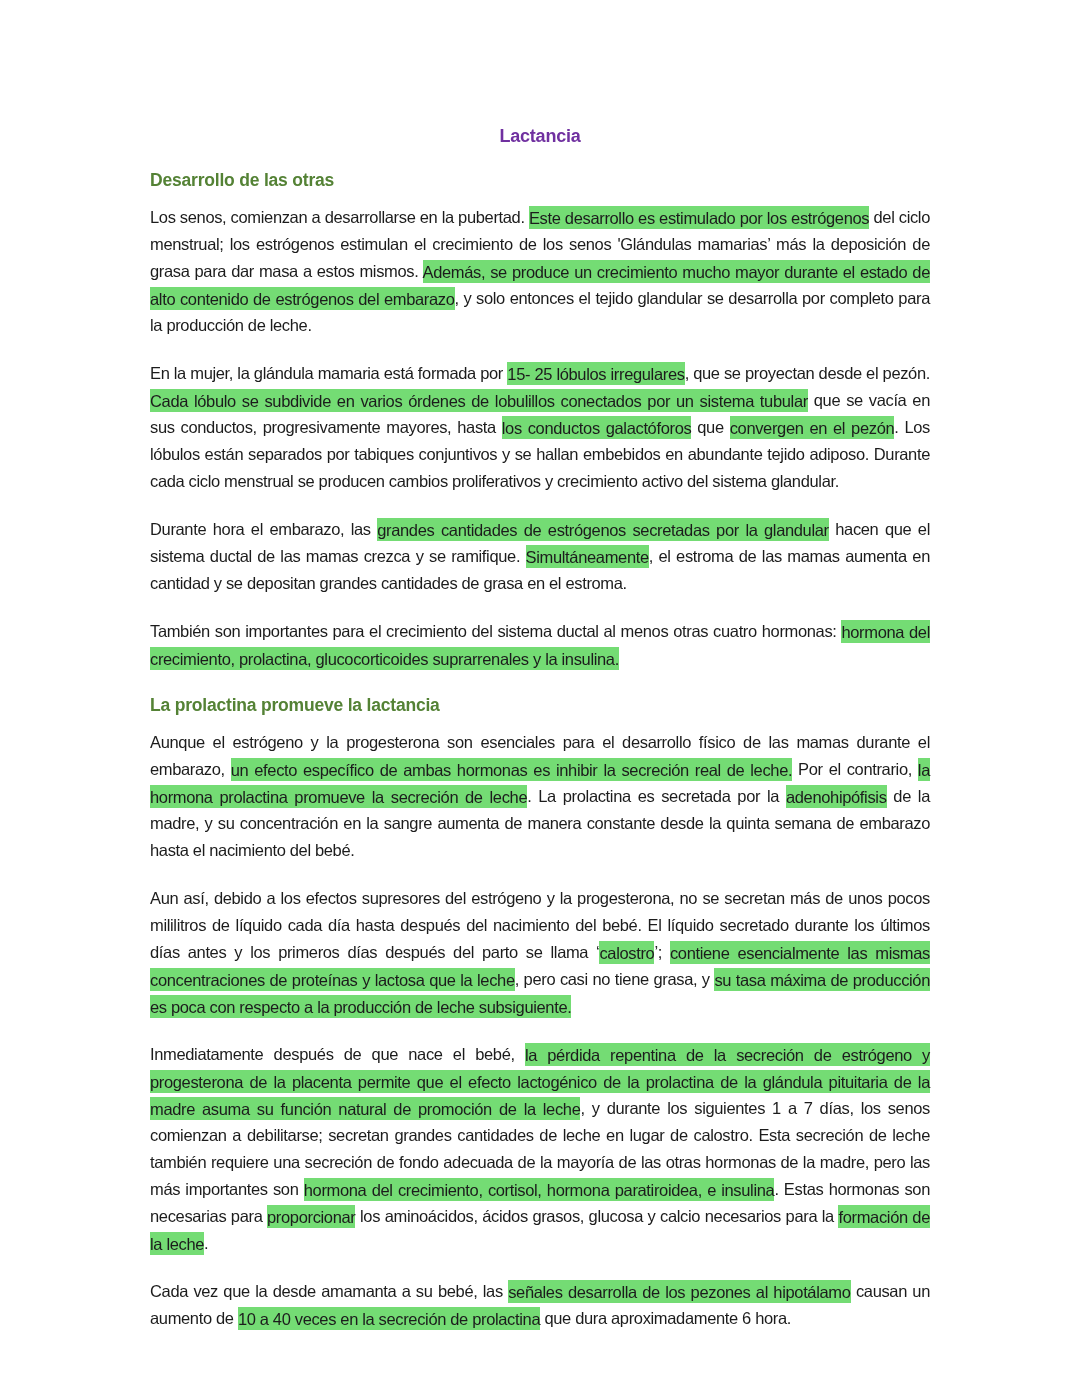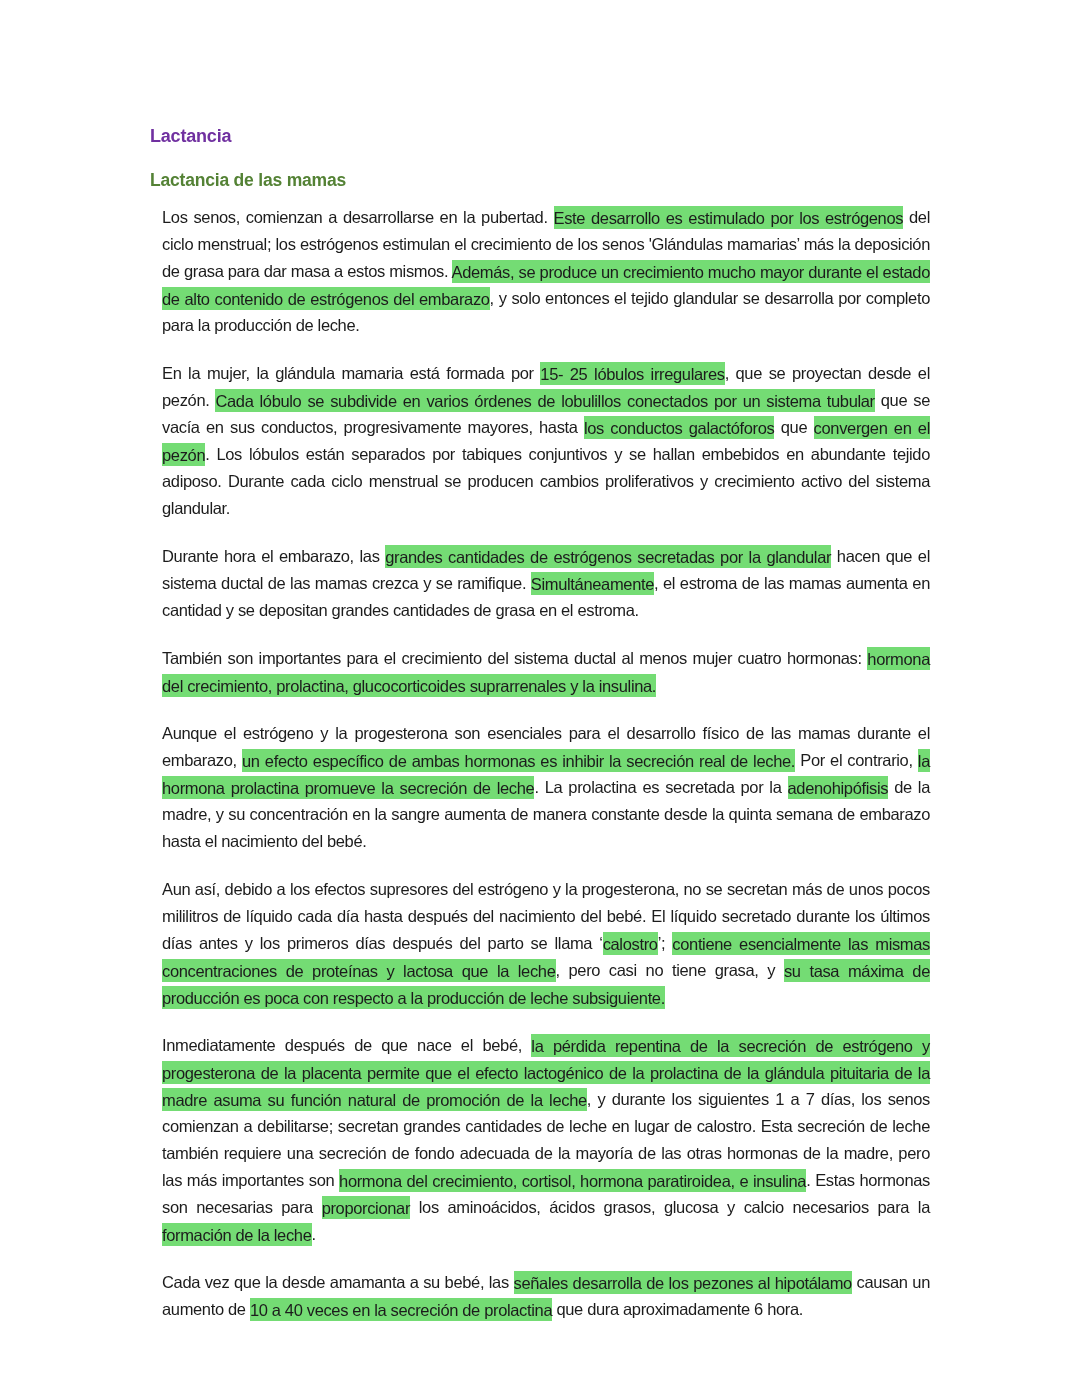--- a/index.html
+++ b/index.html
@@ -25,55 +25,57 @@
     width: 1080px;
     height: 1397px;
     padding: 126px 150px 40px 150px;
     background: var(--page-bg);
     overflow: hidden;
   }
   .doc-title {
     font-size: 18px;
     line-height: 21px;
     font-weight: 700;
+    text-align: center;
     color: var(--title-color);
     letter-spacing: -0.2px;
     margin: 0 0 20px 0;
   }
   .doc-heading {
     font-size: 17.5px;
     line-height: 21px;
     font-weight: 700;
     color: var(--heading-color);
     letter-spacing: -0.2px;
     margin: 23px 0 13px 0;
   }
   .doc-paragraph {
     font-size: 16.5px;
     line-height: 27px;
     color: var(--text-color);
     text-align: justify;
     letter-spacing: -0.35px;
-    margin: 0 0 21px 12px;
+    margin: 0 0 21px 0;
   }
   mark.hl {
     background-color: var(--highlight-color);
     color: inherit;
     padding: 2.5px 0;
   }
 </style>
 </head>
 <body>
 
 <main class="page">
   <h1 class="doc-title">Lactancia</h1>
   <div class="doc-body" id="doc-content">
-      <h2 class="doc-heading">Lactancia de las mamas</h2>
+      <h2 class="doc-heading">Desarrollo de las otras</h2>
       <p class="doc-paragraph"><span>Los senos, comienzan a desarrollarse en la pubertad. </span><mark class="hl">Este desarrollo es estimulado por los estrógenos</mark><span> del ciclo menstrual; los estrógenos estimulan el crecimiento de los senos 'Glándulas mamarias’ más la deposición de grasa para dar masa a estos mismos. </span><mark class="hl">Además, se produce un crecimiento mucho mayor durante el estado de alto contenido de estrógenos del embarazo</mark><span>, y solo entonces el tejido glandular se desarrolla por completo para la producción de leche.</span></p>
       <p class="doc-paragraph"><span>En la mujer, la glándula mamaria está formada por </span><mark class="hl">15- 25 lóbulos irregulares</mark><span>, que se proyectan desde el pezón. </span><mark class="hl">Cada lóbulo se subdivide en varios órdenes de lobulillos conectados por un sistema tubular</mark><span> que se vacía en sus conductos, progresivamente mayores, hasta </span><mark class="hl">los conductos galactóforos</mark><span> que </span><mark class="hl">convergen en el pezón</mark><span>. Los lóbulos están separados por tabiques conjuntivos y se hallan embebidos en abundante tejido adiposo. Durante cada ciclo menstrual se producen cambios proliferativos y crecimiento activo del sistema glandular.</span></p>
       <p class="doc-paragraph"><span>Durante hora el embarazo, las </span><mark class="hl">grandes cantidades de estrógenos secretadas por la glandular</mark><span> hacen que el sistema ductal de las mamas crezca y se ramifique. </span><mark class="hl">Simultáneamente</mark><span>, el estroma de las mamas aumenta en cantidad y se depositan grandes cantidades de grasa en el estroma.</span></p>
-      <p class="doc-paragraph"><span>También son importantes para el crecimiento del sistema ductal al menos mujer cuatro hormonas: </span><mark class="hl">hormona del crecimiento, prolactina, glucocorticoides suprarrenales y la insulina.</mark></p>
+      <p class="doc-paragraph"><span>También son importantes para el crecimiento del sistema ductal al menos otras cuatro hormonas: </span><mark class="hl">hormona del crecimiento, prolactina, glucocorticoides suprarrenales y la insulina.</mark></p>
+      <h2 class="doc-heading">La prolactina promueve la lactancia</h2>
       <p class="doc-paragraph"><span>Aunque el estrógeno y la progesterona son esenciales para el desarrollo físico de las mamas durante el embarazo, </span><mark class="hl">un efecto específico de ambas hormonas es inhibir la secreción real de leche.</mark><span> Por el contrario, </span><mark class="hl">la hormona prolactina promueve la secreción de leche</mark><span>. La prolactina es secretada por la </span><mark class="hl">adenohipófisis</mark><span> de la madre, y su concentración en la sangre aumenta de manera constante desde la quinta semana de embarazo hasta el nacimiento del bebé.</span></p>
       <p class="doc-paragraph"><span>Aun así, debido a los efectos supresores del estrógeno y la progesterona, no se secretan más de unos pocos mililitros de líquido cada día hasta después del nacimiento del bebé. El líquido secretado durante los últimos días antes y los primeros días después del parto se llama ‘</span><mark class="hl">calostro</mark><span>’; </span><mark class="hl">contiene esencialmente las mismas concentraciones de proteínas y lactosa que la leche</mark><span>, pero casi no tiene grasa, y </span><mark class="hl">su tasa máxima de producción es poca con respecto a la producción de leche subsiguiente.</mark></p>
       <p class="doc-paragraph"><span>Inmediatamente después de que nace el bebé, </span><mark class="hl">la pérdida repentina de la secreción de estrógeno y progesterona de la placenta permite que el efecto lactogénico de la prolactina de la glándula pituitaria de la madre asuma su función natural de promoción de la leche</mark><span>, y durante los siguientes 1 a 7 días, los senos comienzan a debilitarse; secretan grandes cantidades de leche en lugar de calostro. Esta secreción de leche también requiere una secreción de fondo adecuada de la mayoría de las otras hormonas de la madre, pero las más importantes son </span><mark class="hl">hormona del crecimiento, cortisol, hormona paratiroidea, e insulina</mark><span>. Estas hormonas son necesarias para </span><mark class="hl">proporcionar</mark><span> los aminoácidos, ácidos grasos, glucosa y calcio necesarios para la </span><mark class="hl">formación de la leche</mark><span>.</span></p>
       <p class="doc-paragraph"><span>Cada vez que la desde amamanta a su bebé, las </span><mark class="hl">señales desarrolla de los pezones al hipotálamo</mark><span> causan un aumento de </span><mark class="hl">10 a 40 veces en la secreción de prolactina</mark><span> que dura aproximadamente 6 hora.</span></p>
     </div>
 </main>
 
 </body></html>

